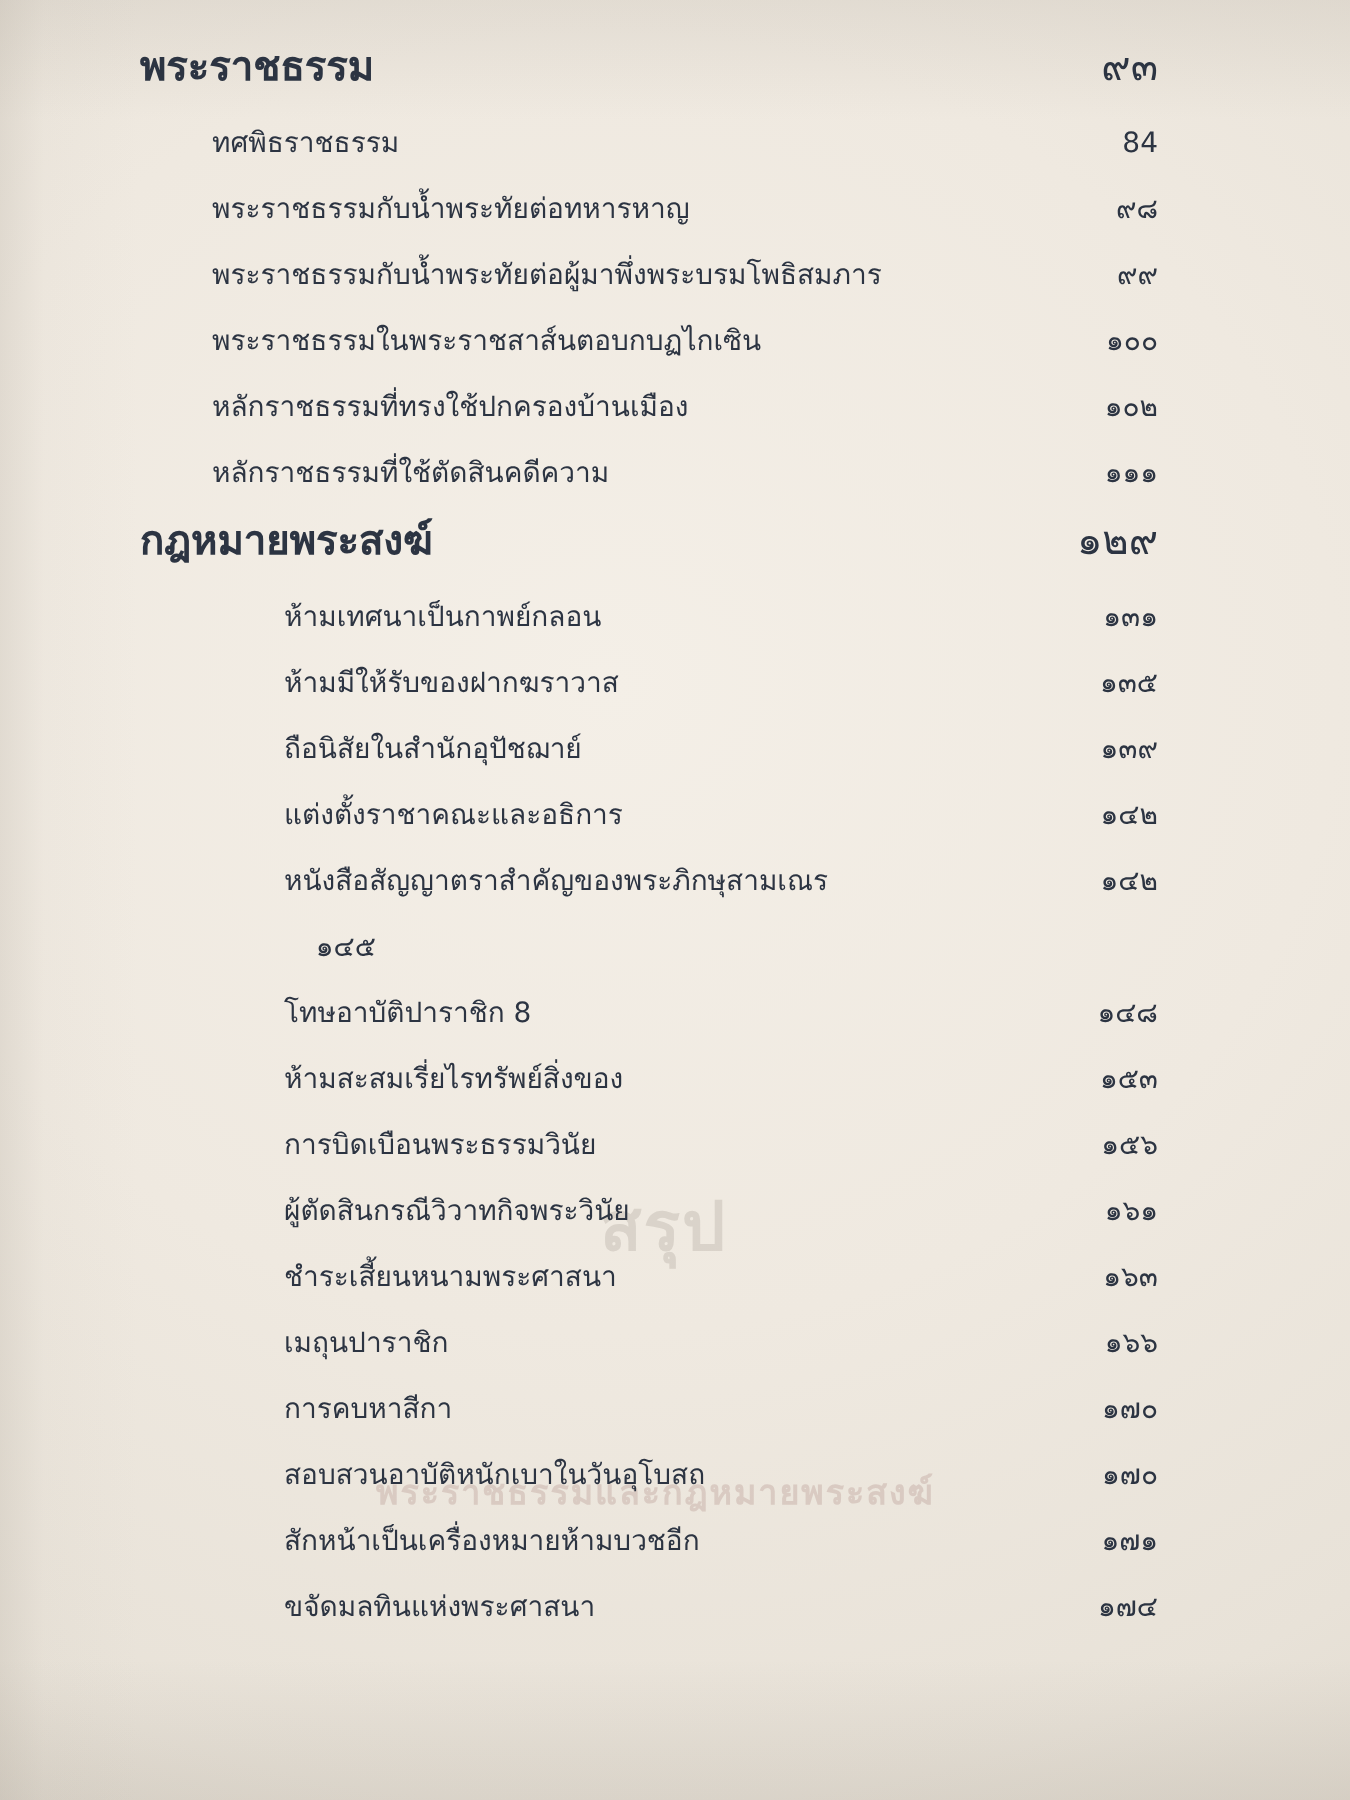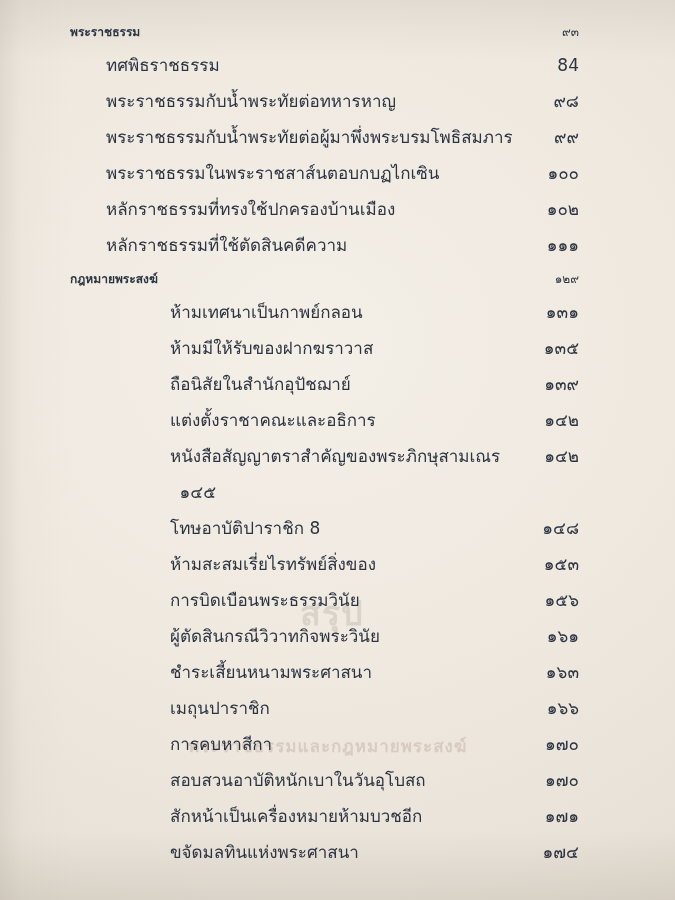--- a/index.html
+++ b/index.html
@@ -75,24 +75,24 @@
   }
   .entry .page-num {
     white-space: nowrap;
     text-align: right;
     min-width: 46px;
   }
 
   
   .lvl0 { margin-left: 0px; }
   .lvl1 { margin-left: 36px; }
-  .lvl2 { margin-left: 100px; }
-
-  .entry { font-size: 17px; margin-bottom: 19px; }
-  .entry.lvl0 { font-size: 12px; }
+  .lvl2 { margin-left: 72px; }
+
+  .entry { font-size: 14px; margin-bottom: 19px; }
+  .entry.lvl0 { font-size: 20px; font-family: Liberation Mono, monospace; }
   .entry.lvl0 .label { font-weight: 600; }
   .entry.lvl0 .page-num,
   .entry .page-num { font-weight: 500; }
 </style>
 </head>
 <body>
 
 <div id="page">
 
   <div class="bleed bleed-title">สรุป</div>

